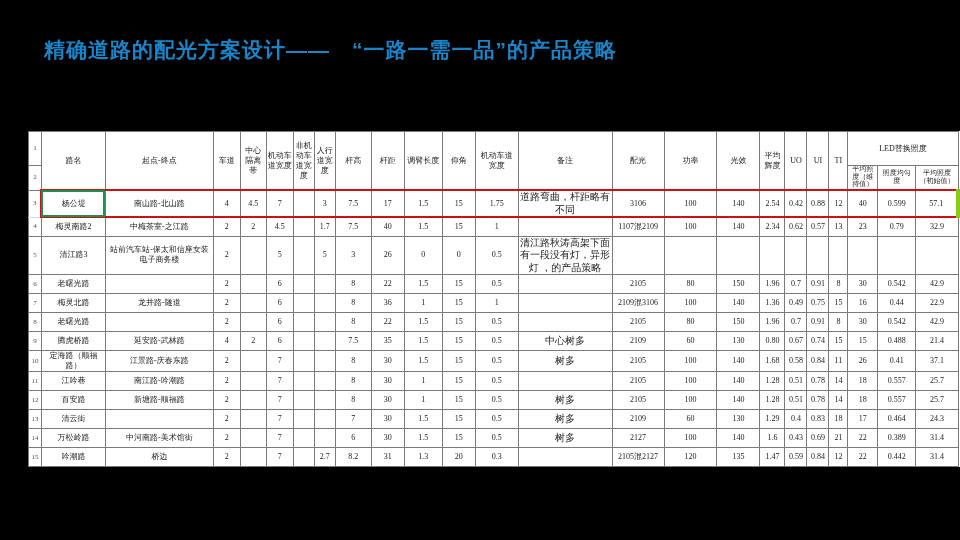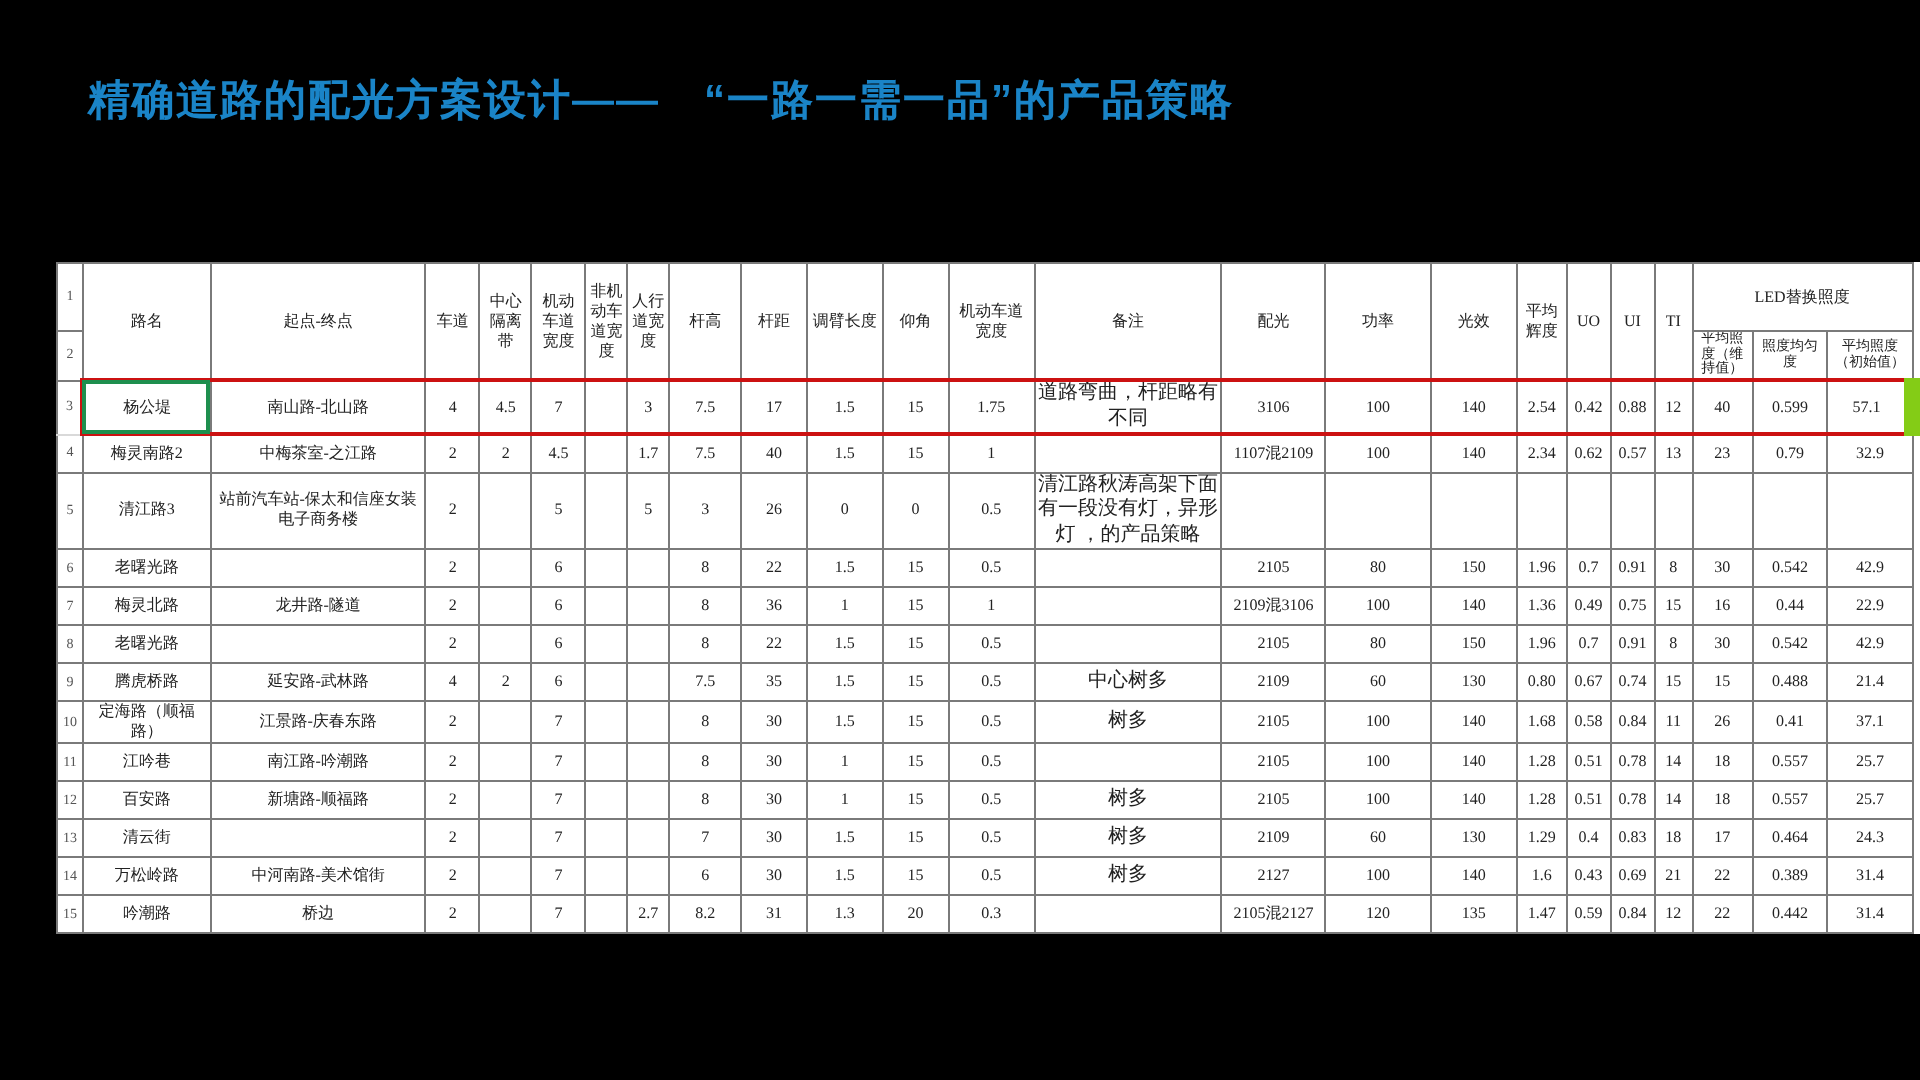--- a/index.html
+++ b/index.html
@@ -39,21 +39,21 @@
   
   th.gutter, td.gutter {
     border:1px solid #d9d9d9; border-right:1px solid #9a9a9a;
     color:#555; font-size:7px; text-align:right; padding-right:2px;
     background:#fff;
   }
 
   
   tbody tr.hl > td { border-top:2px solid #cc1111; border-bottom:2px solid #cc1111; }
   tbody tr.hl > td.first-data { border-left:2px solid #cc1111; }
-  tbody tr.hl > td:last-child { border-right:8px solid #84cc16; }
+  tbody tr.hl > td:last-child { border-right:4px solid #84cc16; }
   tbody tr.hl > td.gutter { border-top:1px solid #d9d9d9; border-bottom:1px solid #d9d9d9; }
 
   
   td.selected { outline:2px solid #1e8f4e; outline-offset:-2px;margin-top:40px; }
 </style>
 </head>
 <body>
 
 <div class="slide">
 

